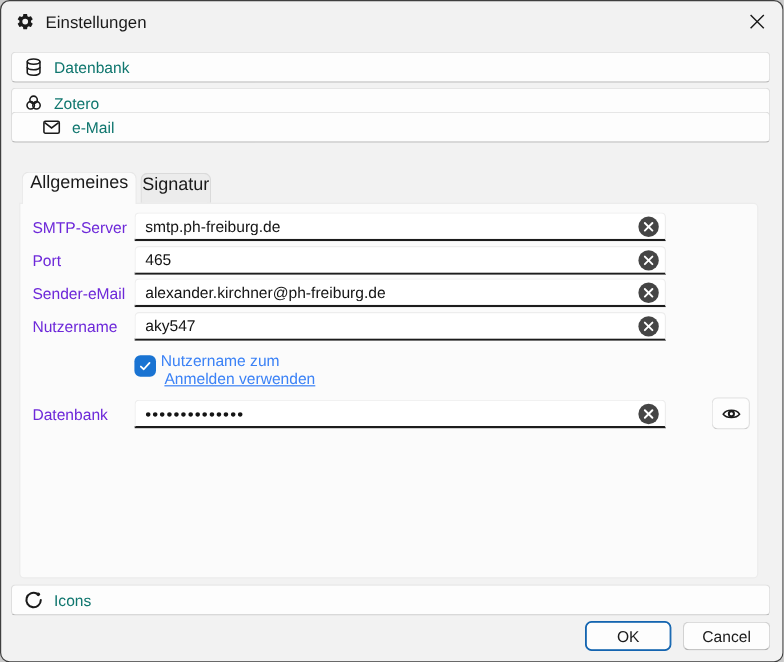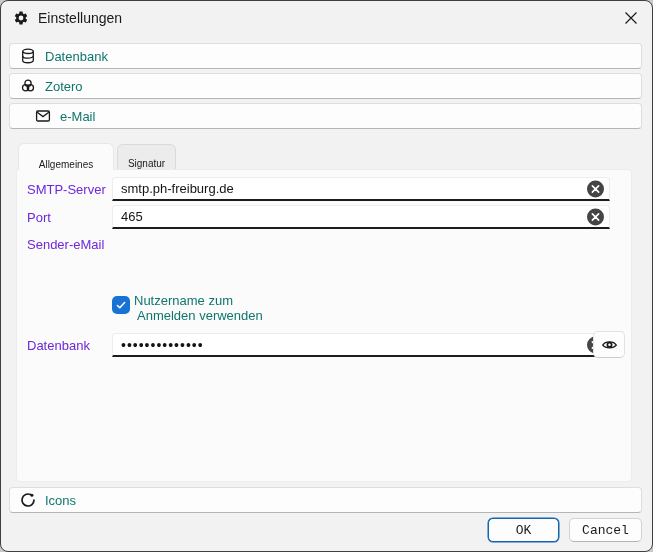--- a/index.html
+++ b/index.html
@@ -13,45 +13,45 @@
   .closebtn{position:absolute;right:12px;top:8px;width:18px;height:18px;border:none;background:transparent;padding:0;display:flex;align-items:center;justify-content:center;cursor:pointer;}
   
   .bar{
     position:absolute;left:8px;width:633px;height:26px;background:#fdfdfd;
     border:1px solid #dedede;border-bottom-color:#b5b5b5;border-radius:4px;
     display:flex;align-items:center;gap:9px;padding:0 10px;box-sizing:border-box;
     font-size:13px;color:#0f766e;cursor:pointer;
   }
   .bar-datenbank{top:42px;}
   .bar-zotero{top:72px;}
-  .bar-email{top:102px;padding-left:25px;}
+  .bar-email{top:92px;padding-left:25px;}
   .bar-icons{top:486px;}
   
   .tab{
-    position:absolute;height:26px;box-sizing:border-box;display:flex;align-items:flex-end;justify-content:center;
-    font-size:10px;color:#1a1a1a;border-radius:6px 6px 0 0;cursor:pointer;
+    position:absolute;height:26px;box-sizing:border-box;display:flex;align-items:flex-start;justify-content:center;
+    font-size:15px;color:#1a1a1a;border-radius:6px 6px 0 0;cursor:pointer;
   }
   .tab-active{
     left:17px;top:142px;width:96px;background:#fbfbfb;z-index:3;
     border:1px solid #e7e7e7;border-bottom:none;height:27px;
   }
   .tab-inactive{
     left:116px;top:143px;width:59px;background:#ececec;z-index:1;
     border:1px solid #dadada;border-bottom:none;height:25px;
   }
   
   .panel{
     position:absolute;left:15px;top:168px;width:616px;height:313px;
     background:#fbfbfb;border:1px solid #ececec;border-radius:0 4px 4px 4px;
     box-sizing:border-box;z-index:2;
   }
   .prow{position:absolute;left:0;width:100%;height:24px;}
   .flabel{position:absolute;left:10px;top:0;height:24px;display:flex;align-items:center;font-size:13px;color:#6d28d9;}
   .fieldbox{
-    position:absolute;left:95px;top:0;width:498px;height:24px;box-sizing:border-box;
+    position:absolute;left:95px;top:0;width:443px;height:24px;box-sizing:border-box;
     background:#ffffff;border:1px solid #ededed;border-bottom:2px solid #1c1c1c;
     border-radius:4px 4px 0 0;
   }
   .fieldbox input{
     position:absolute;left:0;top:0;width:100%;height:100%;box-sizing:border-box;
     border:none;outline:none;background:transparent;font-family:"Liberation Sans",sans-serif;
     font-size:13px;color:#141414;padding:0 30px 0 8px;
   }
   .clear{
     position:absolute;right:5px;top:50%;transform:translateY(-50%);
@@ -63,26 +63,26 @@
     position:absolute;left:576px;top:161px;width:32px;height:27px;box-sizing:border-box;
     background:#fdfdfd;border:1px solid #e2e2e2;border-bottom-color:#cccccc;border-radius:5px;
     display:flex;align-items:center;justify-content:center;padding:0;cursor:pointer;
   }
   
   .cbrow{position:absolute;left:0;top:123px;width:100%;height:34px;}
   .checkbox{
     position:absolute;left:95px;top:3px;width:18px;height:18px;border-radius:5px;
     background:#1973d2;border:none;padding:0;display:flex;align-items:center;justify-content:center;cursor:pointer;
   }
-  .cblabel{position:absolute;left:117px;top:0;font-size:13px;color:#0f766e;line-height:15px;cursor:default;}
-  .cblabel .l2{padding-left:3px;}
+  .cblabel{position:absolute;left:117px;top:0;font-size:13px;color:#3b82f6;line-height:15px;cursor:default;}
+  .cblabel .l2{padding-left:3px;text-decoration:underline;}
   
   .btn{
     position:absolute;top:517px;height:24px;box-sizing:border-box;border-radius:5px;
-    background:#fdfdfd;font-family:Liberation Mono, monospace;font-size:13px;color:#1a1a1a;
+    background:#fdfdfd;font-family:Liberation Sans, sans-serif;font-size:13px;color:#1a1a1a;
     display:flex;align-items:center;justify-content:center;padding:0;cursor:pointer;
   }
   .okbtn{left:487px;width:71px;border:1px solid #1465b0;box-shadow:0 0 0 0.5px #1465b0;}
   .cancelbtn{left:568px;width:73px;border:1px solid #d2d2d2;border-bottom-color:#b3b3b3;text-align:center;}
   svg{display:block;}
 </style>
 </head>
 <body>
 
 <div class="window">
@@ -161,22 +161,41 @@
         <button class="clear">
             <svg width="9" height="9" viewBox="0 0 10 10" stroke="#ffffff" stroke-width="1.8" stroke-linecap="round">
               <path d="M1.5 1.5 L8.5 8.5 M8.5 1.5 L1.5 8.5"></path>
             </svg>
           </button>
       </div>
     </div>
 
     <div class="prow" style="top:62px;">
       <label class="flabel">Sender-eMail</label>
-    </div>
-
+      <div class="fieldbox">
+        <input value="alexander.kirchner@ph-freiburg.de" style="">
+        <button class="clear">
+            <svg width="9" height="9" viewBox="0 0 10 10" stroke="#ffffff" stroke-width="1.8" stroke-linecap="round">
+              <path d="M1.5 1.5 L8.5 8.5 M8.5 1.5 L1.5 8.5"></path>
+            </svg>
+          </button>
+      </div>
+    </div>
+
+    <div class="prow" style="top:90px;">
+      <label class="flabel">Nutzername</label>
+      <div class="fieldbox">
+        <input value="aky547" style="">
+        <button class="clear">
+            <svg width="9" height="9" viewBox="0 0 10 10" stroke="#ffffff" stroke-width="1.8" stroke-linecap="round">
+              <path d="M1.5 1.5 L8.5 8.5 M8.5 1.5 L1.5 8.5"></path>
+            </svg>
+          </button>
+      </div>
+    </div>
 
     <div class="cbrow">
       <button class="checkbox" aria-checked="true">
         <span>
             <svg width="12" height="12" viewBox="0 0 16 16" fill="none" stroke="#ffffff" stroke-width="2" stroke-linecap="round" stroke-linejoin="round">
               <path d="M3.2 8.6 L6.4 11.6 L12.8 4.6"></path>
             </svg>
           </span>
       </button>
       <div class="cblabel">

